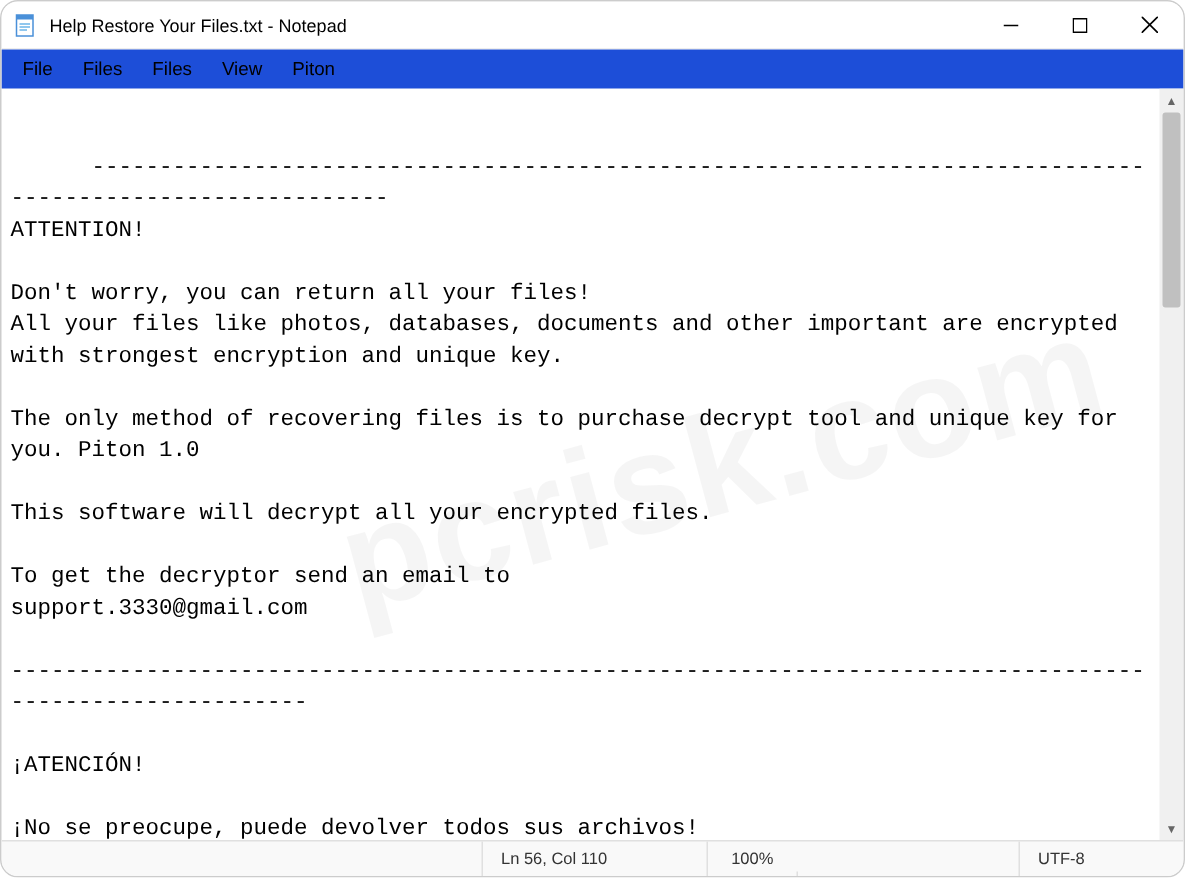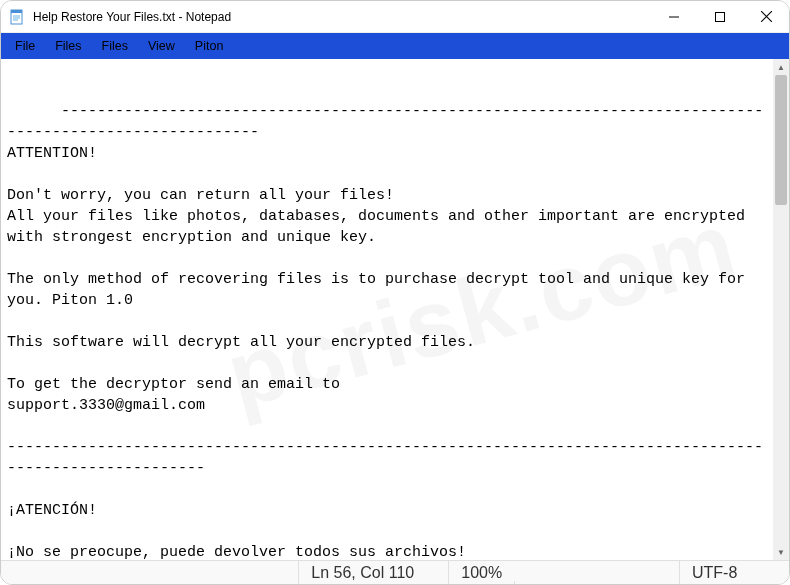--- a/index.html
+++ b/index.html
@@ -125,21 +125,21 @@
       color: #666;
     }
     .scrollbar-arrow.up { top: 0; }
     .scrollbar-arrow.down { bottom: 0; }
     .statusbar {
       height: 24px;
       display: flex;
       align-items: center;
       border-top: 1px solid #e0e0e0;
       background: #f9f9f9;
-      font-size: 16px;
+      font-size: 11px;
       color: #333;
     }
     .status-spacer { flex: 1; }
     .status-cell {
       padding: 0 12px;
       border-left: 1px solid #e0e0e0;
       height: 100%;
       display: flex;
       align-items: center;
     }

